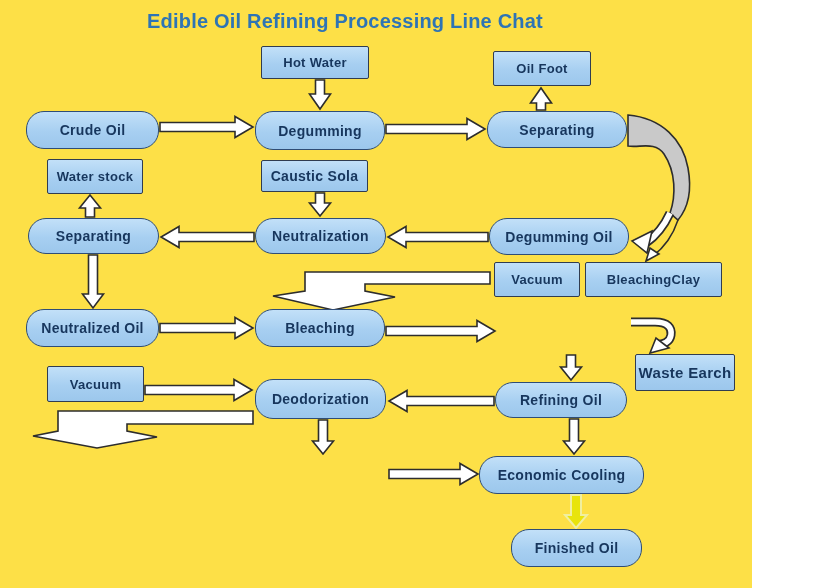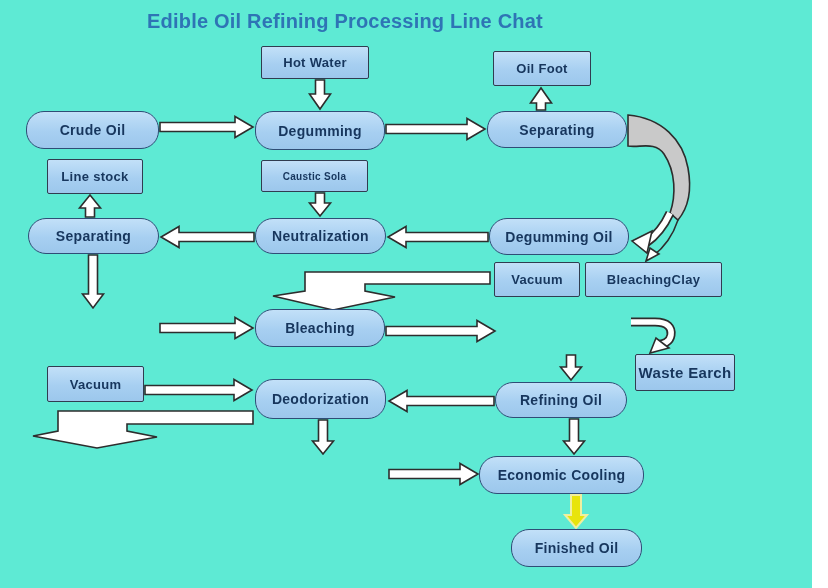--- a/index.html
+++ b/index.html
@@ -1,17 +1,17 @@
 <!DOCTYPE html>
 <html><head>
 <meta charset="utf-8">
 <style>
   html,body{margin:0;padding:0;background:#ffffff;}
   #stage{
-    position:relative;width:812px;height:588px;background:#5eead4;overflow:hidden;
+    position:relative;width:752px;height:588px;background:#fde047;overflow:hidden;
     font-family:"Liberation Sans", sans-serif;
   }
   #title{
     position:absolute;left:150px;top:7px;width:390px;height:28px;
     display:flex;align-items:center;justify-content:center;
     font-size:20px;font-weight:bold;color:#2E74B5;letter-spacing:.2px;white-space:nowrap;
   }
   svg.arrows{position:absolute;left:0;top:0;}
   .ba{fill:#ffffff;stroke:#2d2d2d;stroke-width:1.6;stroke-linejoin:miter;}
   .ya{fill:#e8e40c;stroke:#f0efa0;stroke-width:2;}
@@ -21,21 +21,21 @@
   .gray{fill:#c9c9c9;stroke:#2d2d2d;stroke-width:1.6;}
   .box{
     position:absolute;box-sizing:border-box;
     display:flex;align-items:center;justify-content:center;text-align:center;
     font-weight:bold;color:#17365D;letter-spacing:.3px;
     background:linear-gradient(180deg,#c2e0f8 0%,#a7cff1 55%,#9cc7ec 100%);
     border:1.6px solid #2f4d76;font-size:14px;white-space:nowrap;
   }
   .rounded{border-radius:18px;}
   .square{border-radius:2px;border-color:#303c50;font-size:13px;}
-  .xs{font-size:10px;}
+  .xs{font-size:14px;}
   .sm{font-size:15px;}
 </style>
 </head>
 <body>
 
 <div id="stage">
 
   <svg class="arrows" width="828" height="588" viewBox="0 0 828 588">
 
     <g>
@@ -81,27 +81,28 @@
     <polygon class="ya" points="571,495 571,515 565,515 576,528 587,515 581,515 581,495"></polygon>
   </svg>
 
   <div id="title">Edible Oil Refining Processing Line Chat</div>
 
   <div class="box square" style="left:261px;top:46px;width:108px;height:33px">Hot Water</div>
   <div class="box rounded" style="left:26px;top:111px;width:133px;height:38px">Crude Oil</div>
   <div class="box rounded" style="left:255px;top:111px;width:130px;height:39px">Degumming</div>
   <div class="box square" style="left:493px;top:51px;width:98px;height:35px">Oil Foot</div>
   <div class="box rounded" style="left:487px;top:111px;width:140px;height:37px">Separating</div>
-  <div class="box square" style="left:47px;top:159px;width:96px;height:35px">Line stock</div>
+  <div class="box square" style="left:47px;top:159px;width:96px;height:35px">Water stock</div>
   <div class="box square xs" style="left:261px;top:160px;width:107px;height:32px">Caustic Sola</div>
   <div class="box rounded" style="left:28px;top:218px;width:131px;height:36px">Separating</div>
   <div class="box rounded" style="left:255px;top:218px;width:131px;height:36px">Neutralization</div>
   <div class="box rounded" style="left:489px;top:218px;width:140px;height:37px">Degumming Oil</div>
   <div class="box square" style="left:494px;top:262px;width:86px;height:35px">Vacuum</div>
   <div class="box square" style="left:585px;top:262px;width:137px;height:35px">BleachingClay</div>
+  <div class="box rounded" style="left:26px;top:309px;width:133px;height:38px">Neutralized Oil</div>
   <div class="box rounded" style="left:255px;top:309px;width:130px;height:38px">Bleaching</div>
   <div class="box square sm" style="left:635px;top:354px;width:100px;height:37px">Waste Earch</div>
   <div class="box square" style="left:47px;top:366px;width:97px;height:36px">Vacuum</div>
   <div class="box rounded" style="left:255px;top:379px;width:131px;height:40px">Deodorization</div>
   <div class="box rounded" style="left:495px;top:382px;width:132px;height:36px">Refining Oil</div>
   <div class="box rounded" style="left:479px;top:456px;width:165px;height:38px">Economic Cooling</div>
   <div class="box rounded" style="left:511px;top:529px;width:131px;height:38px">Finished Oil</div>
 
 </div>
 

